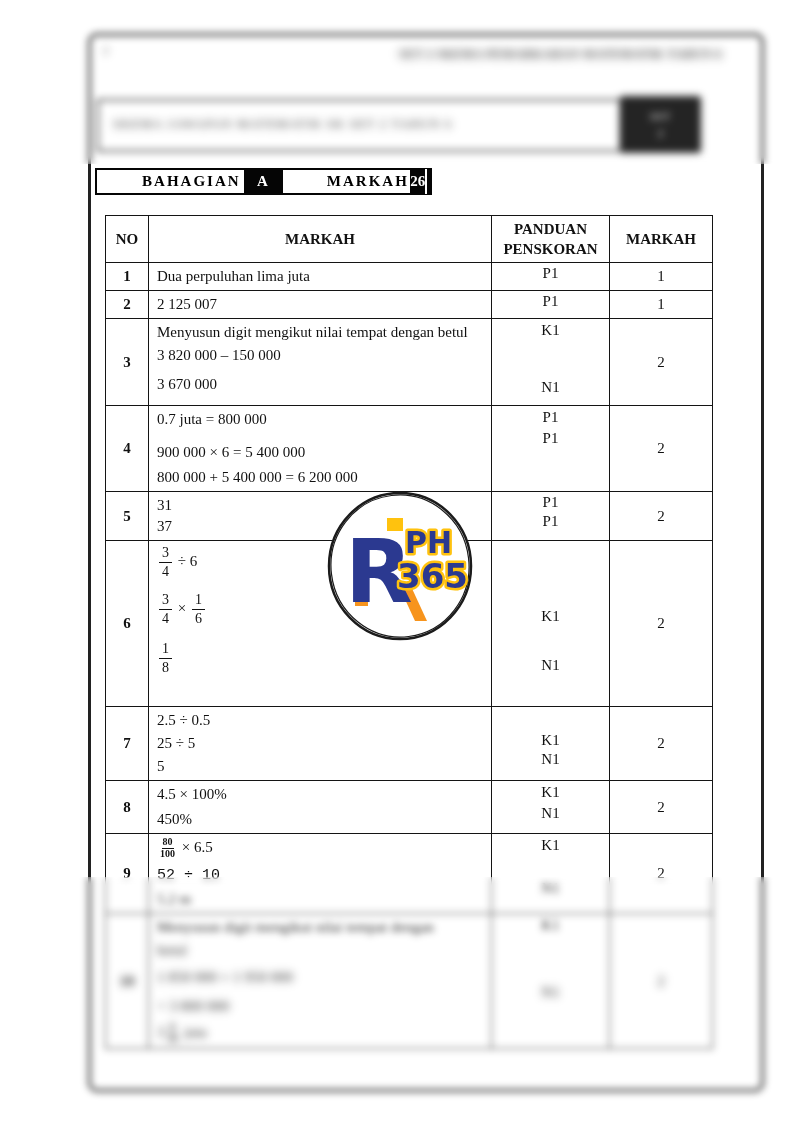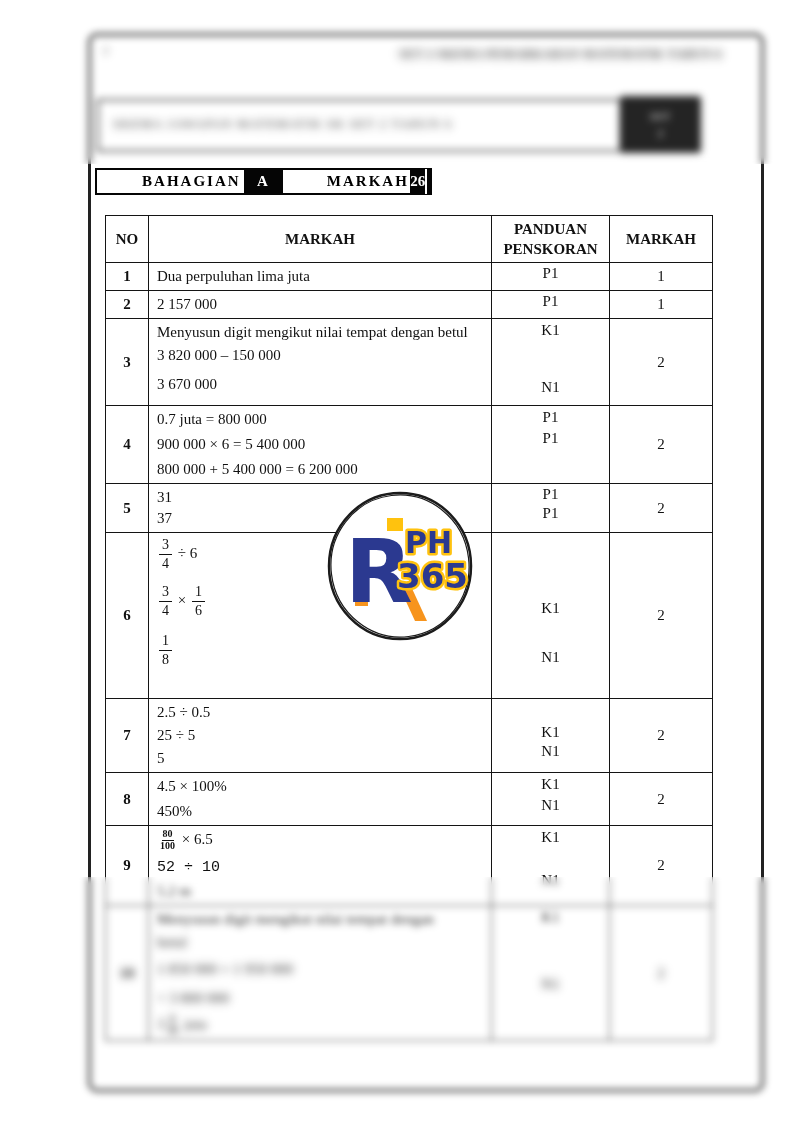--- a/index.html
+++ b/index.html
@@ -95,21 +95,21 @@
               <div class="line">Dua perpuluhan lima juta</div>
             </td>
             <td class="cscore">
               <div class="" style="margin-top: 1px;">P1</div>
             </td>
             <td class="cmk"><span>1</span></td>
           </tr>
           <tr style="height: 25px;">
             <td class="cno"><span>2</span></td>
             <td class="cans">
-              <div class="line">2 157 000</div>
+              <div class="line">2 125 007</div>
             </td>
             <td class="cscore">
               <div class="" style="margin-top: 1px;">P1</div>
             </td>
             <td class="cmk"><span>1</span></td>
           </tr>
           <tr style="height: 87px;">
             <td class="cno"><span>3</span></td>
             <td class="cans">
               <div class="line">Menyusun digit  mengikut nilai tempat dengan betul</div>
@@ -119,21 +119,21 @@
             <td class="cscore">
               <div class="" style="margin-top: 2px;">K1</div>
               <div class="" style="margin-top: 40px;">N1</div>
             </td>
             <td class="cmk"><span>2</span></td>
           </tr>
           <tr style="height: 69px;">
             <td class="cno"><span>4</span></td>
             <td class="cans">
               <div class="line">0.7 juta = 800 000</div>
-              <div class="line" style="margin-top: 4px;">900 000 × 6 = 5 400 000</div>
+              <div class="line" style="margin-top: 12px;">900 000 × 6 = 5 400 000</div>
               <div class="line" style="margin-top: 4px;">800 000 + 5 400 000 = 6 200 000</div>
             </td>
             <td class="cscore">
               <div class="" style="margin-top: 2px;">P1</div>
               <div class="" style="margin-top: 4px;">P1</div>
             </td>
             <td class="cmk"><span>2</span></td>
           </tr>
           <tr style="height: 40px;">
             <td class="cno"><span>5</span></td>

